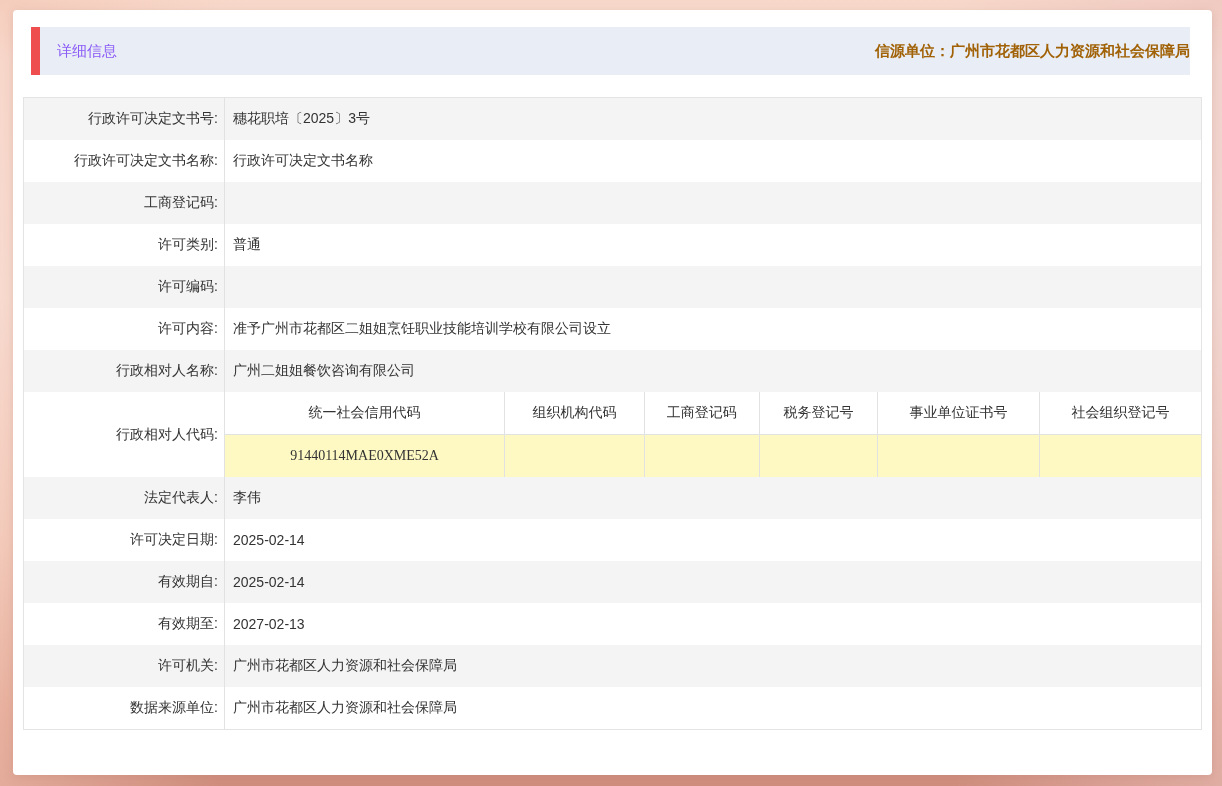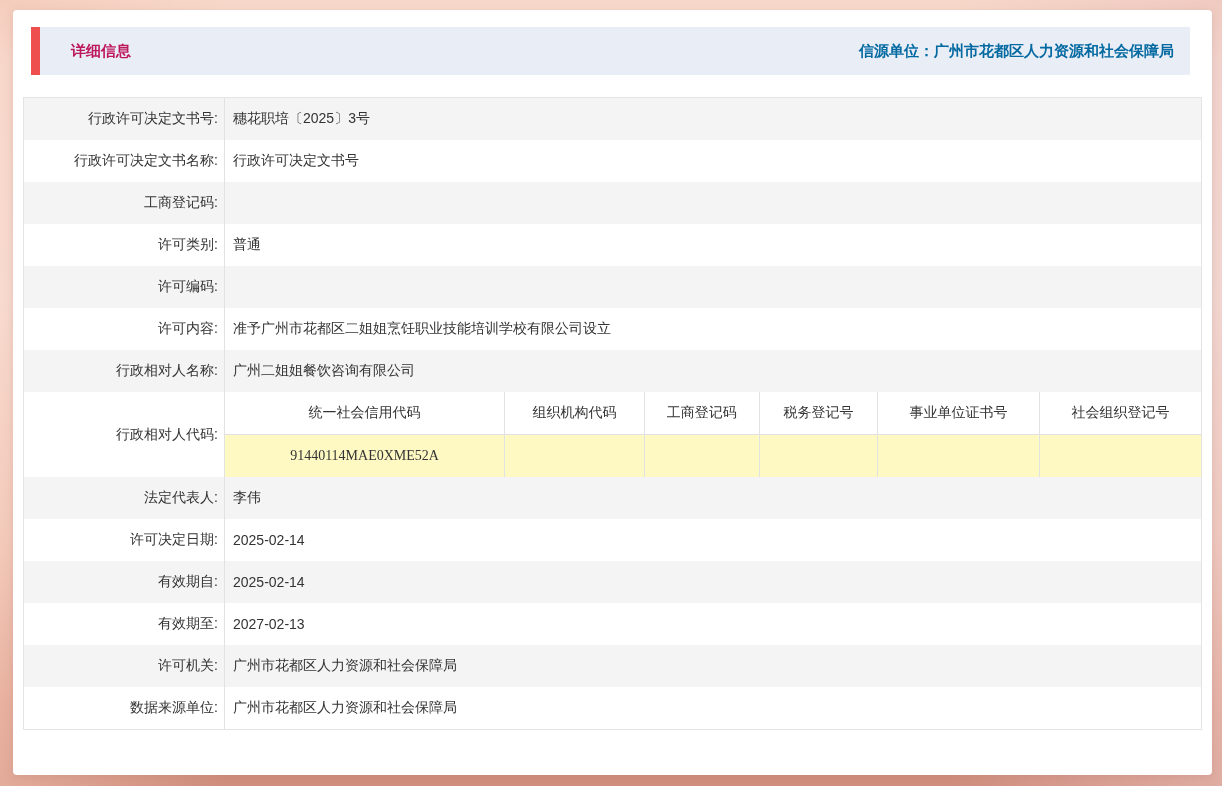--- a/index.html
+++ b/index.html
@@ -15,22 +15,22 @@
     position:absolute; left:13px; top:10px; width:1199px; height:765px;
     background:#ffffff; border-radius:4px; box-sizing:border-box;
     padding:17px 10px 5px 10px;
     box-shadow:0 2px 10px rgba(170,110,95,0.25);
   }
   .panel-header {
     margin:0 12px 0 8px; height:48px; background:#e9edf6;
     display:flex; align-items:center;
   }
   .accent-bar { width:9px; align-self:stretch; background:#ee4e4e; }
-  .panel-title { margin-left:31px; font-size:15px; font-weight:bold; color:#be185d; }
-  .panel-source { margin-left:auto; padding-right:16px; font-size:15px; font-weight:bold; color:#0369a1; }
+  .panel-title { margin-left:17px; font-size:15px; font-weight:normal; color:#8b5cf6; }
+  .panel-source { margin-left:auto; padding-right:0; font-size:15px; font-weight:bold; color:#a16207; }
 
   .info-table {
     margin-top:22px; border:1px solid #e4e4e4; background:#fff;
     font-size:14px; color:#333;
   }
   .t-row { display:flex; height:42px; }
   .t-row:nth-child(odd) { background:#f4f4f4; }
   .t-row.code-row { height:85px; }
   .t-label {
     flex:0 0 201px; box-sizing:border-box;
@@ -68,21 +68,21 @@
   </div>
 
   <div class="info-table">
 
     <div class="t-row">
       <div class="t-label">行政许可决定文书号:</div>
       <div class="t-value">穗花职培〔2025〕3号</div>
     </div>
     <div class="t-row">
       <div class="t-label">行政许可决定文书名称:</div>
-      <div class="t-value">行政许可决定文书号</div>
+      <div class="t-value">行政许可决定文书名称</div>
     </div>
     <div class="t-row">
       <div class="t-label">工商登记码:</div>
       <div class="t-value"></div>
     </div>
     <div class="t-row">
       <div class="t-label">许可类别:</div>
       <div class="t-value">普通</div>
     </div>
     <div class="t-row">

